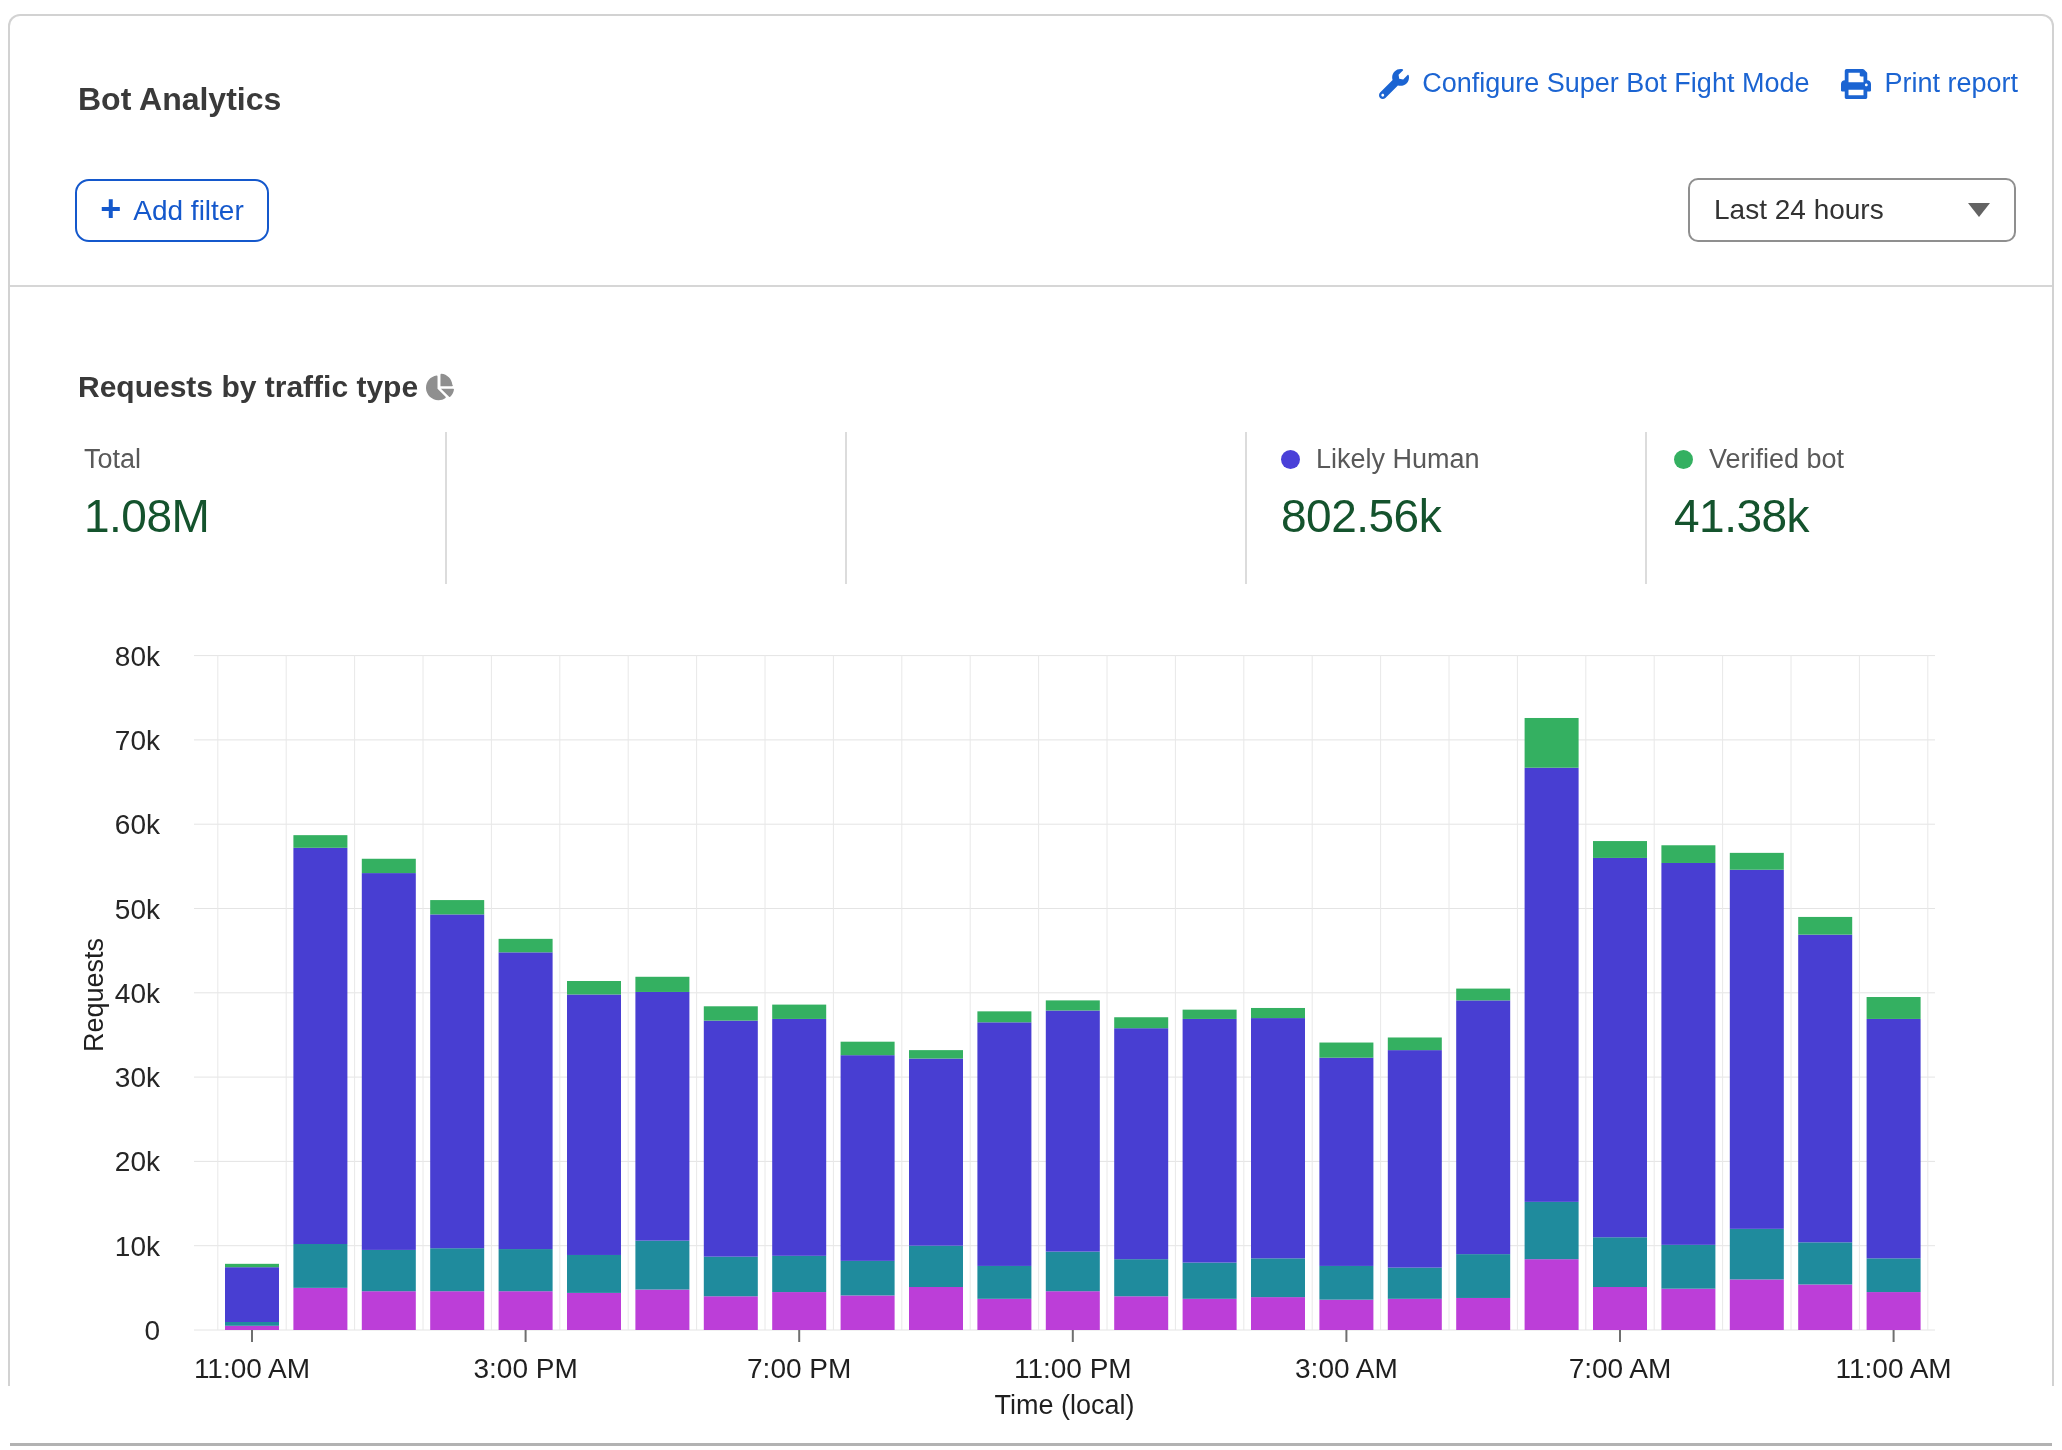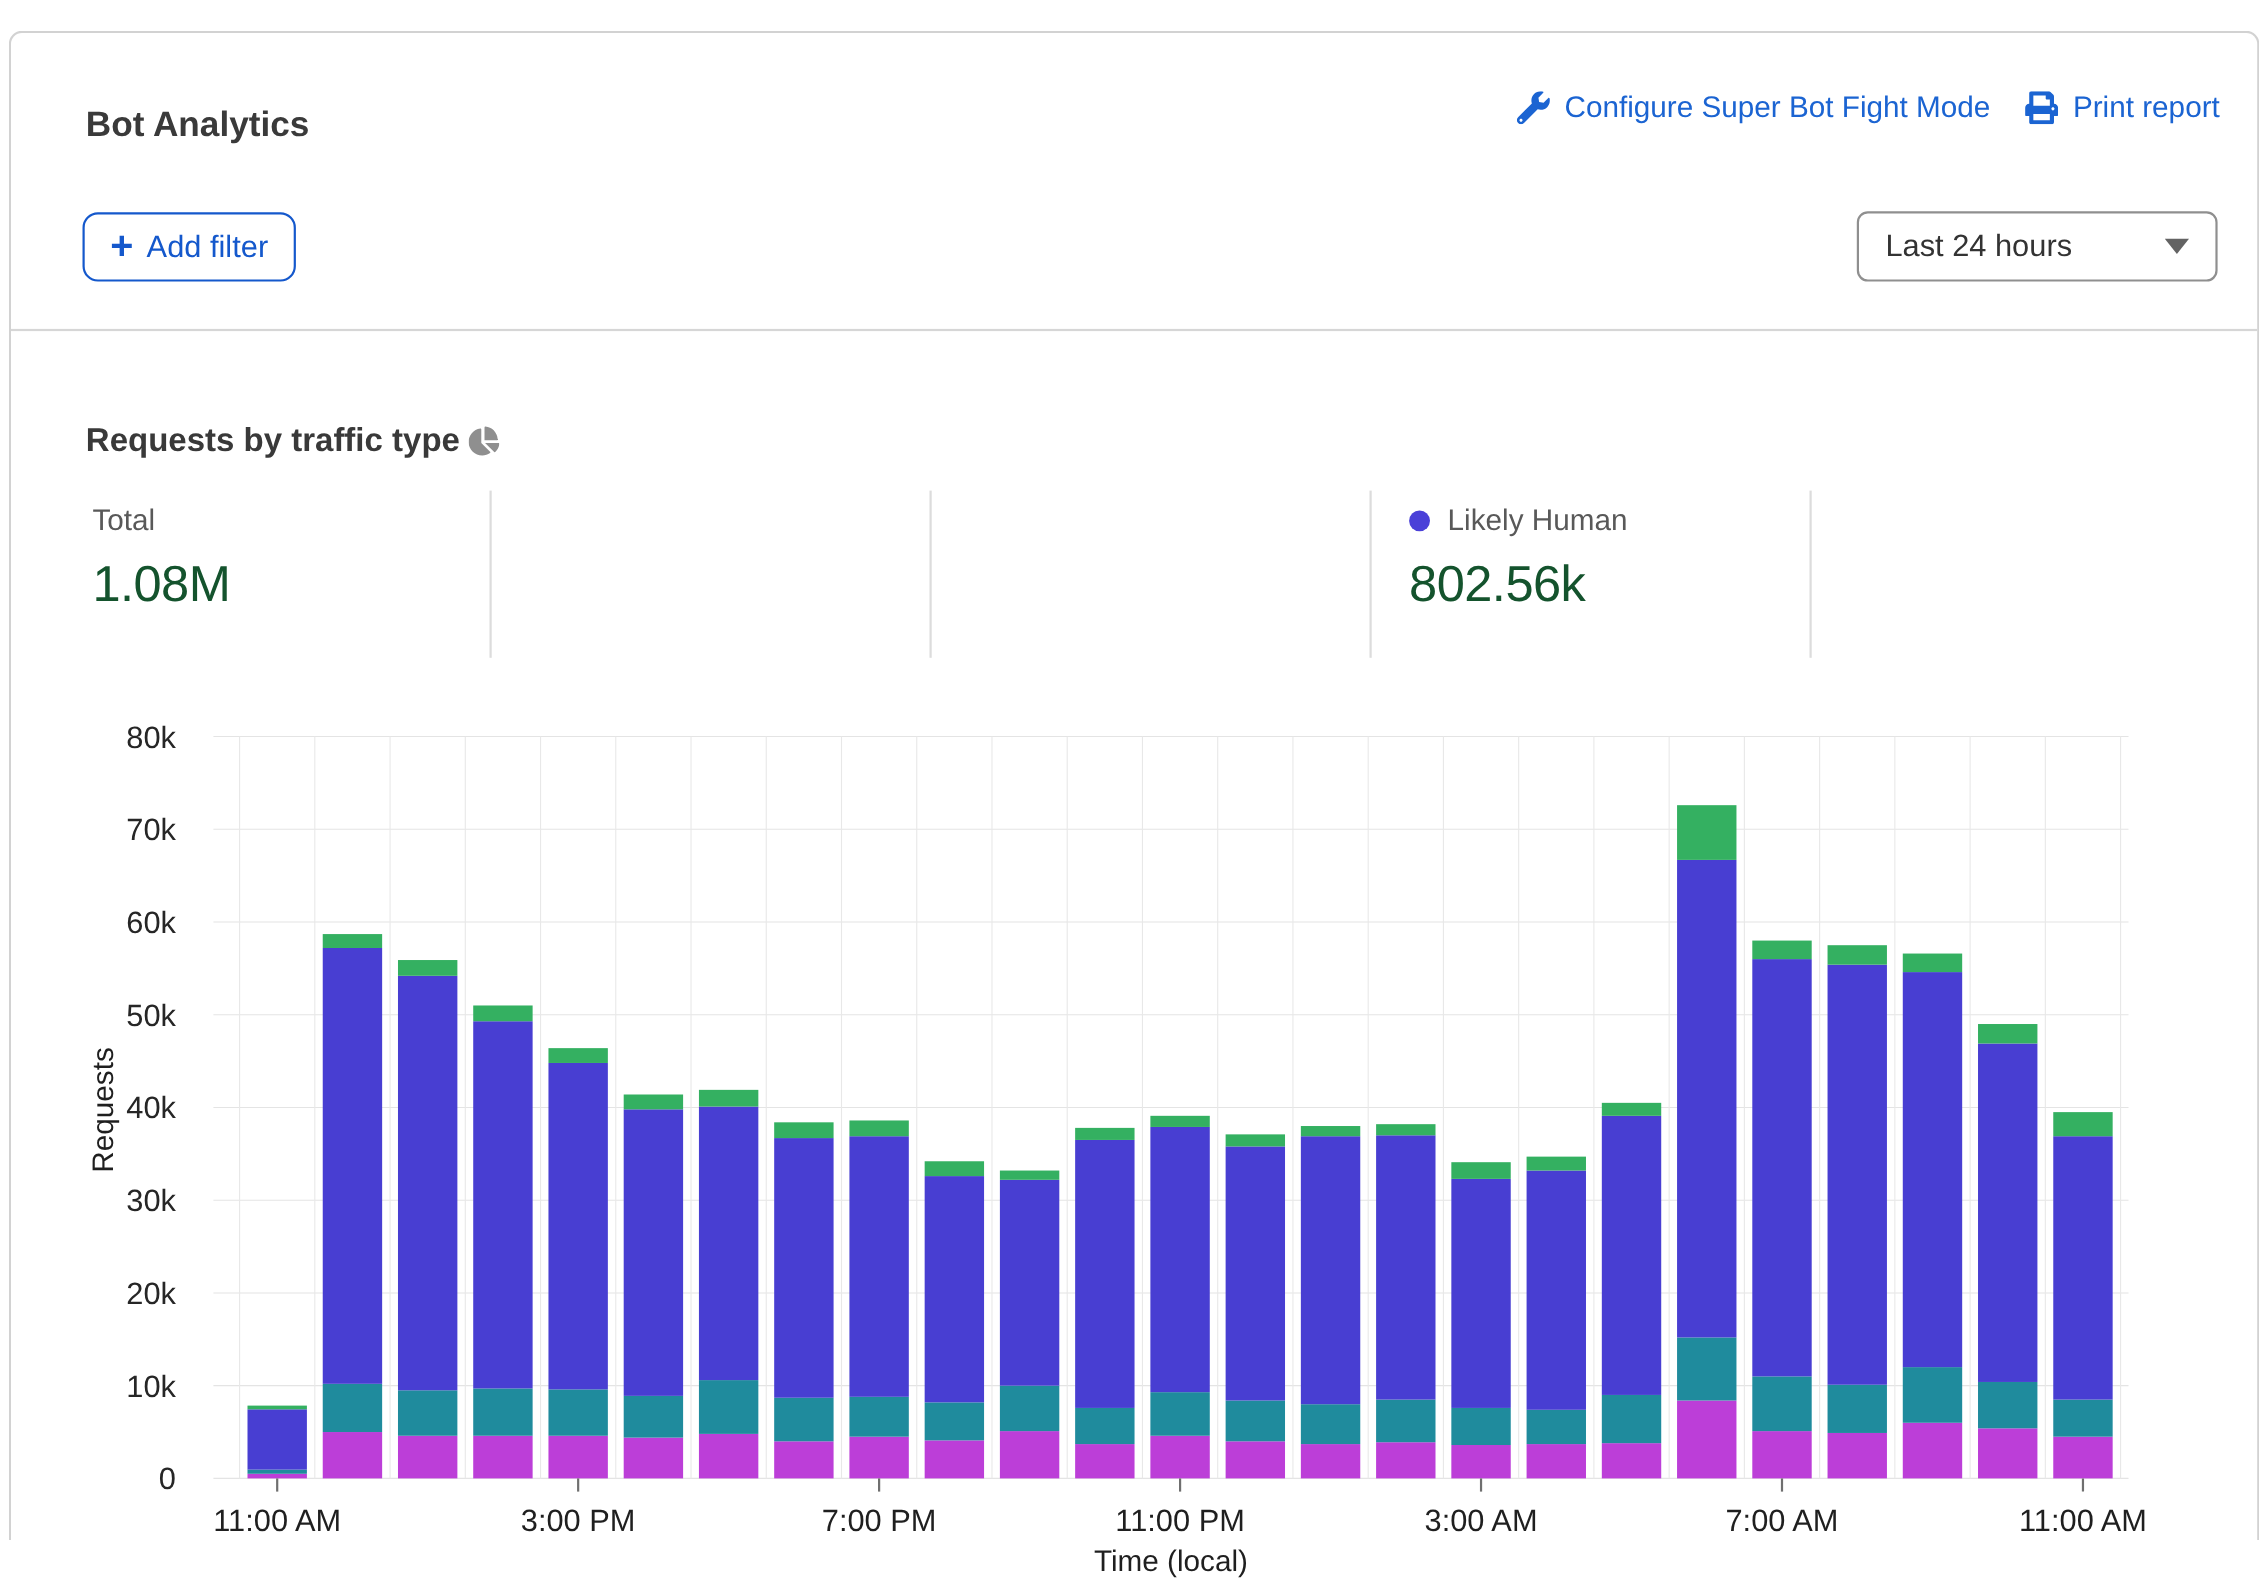--- a/index.html
+++ b/index.html
@@ -1,18 +1,18 @@
 <!DOCTYPE html>
 <html style="--link: #1b64d2; --accent: #1458cc;"><head>
 <meta charset="utf-8">
 <style>
   html,body{margin:0;padding:0;background:#ffffff;}
   body{width:2062px;height:1450px;position:relative;overflow:hidden;
        font-family:"Liberation Sans","DejaVu Sans",sans-serif;color:#313131;}
-  .card{position:absolute;left:8px;top:28px;width:2046px;height:1372px;
+  .card{position:absolute;left:8px;top:14px;width:2046px;height:1372px;
         box-sizing:border-box;background:#fff;border:2px solid #d2d2d2;border-bottom:none;
         border-radius:12px 12px 0 0;}
   .page-title{position:absolute;left:68px;top:44px;font-size:32px;font-weight:700;color:#3a3a3a;}
   .header-links{position:absolute;right:34px;top:52px;display:flex;align-items:center;gap:32px;}
   .hlink{display:flex;align-items:center;gap:13px;color:var(--link,#1b64d2);font-size:27px;cursor:pointer;text-decoration:none;}
   .hlink svg{flex:0 0 auto;}
   .add-filter{position:absolute;left:65px;top:163px;width:194px;height:63px;box-sizing:border-box;
         border:2px solid var(--accent,#1458cc);border-radius:14px;background:#fff;color:var(--accent,#1458cc);
         display:flex;align-items:center;justify-content:center;gap:12px;font-size:28px;cursor:pointer;
         font-family:inherit;}
@@ -92,20 +92,27 @@
 
   <div class="stat" style="left:1271px;">
     <div class="stat-head">
       <span class="dot" style="background: rgb(74, 64, 216);"></span>
       <span>Likely Human</span>
     </div>
     <div class="stat-value">802.56k</div>
   </div>
   <div class="vdiv" style="left:1635px;"></div>
 
+  <div class="stat" style="left:1664px;">
+    <div class="stat-head">
+      <span class="dot" style="background: rgb(52, 176, 97);"></span>
+      <span>Verified bot</span>
+    </div>
+    <div class="stat-value">41.38k</div>
+  </div>
 
   <svg id="chart" viewBox="0 0 2046 830" xmlns="http://www.w3.org/2000/svg">
       <line x1="184" y1="708" x2="1925" y2="708" stroke="#e4e4e4" stroke-width="1"></line>
       <text x="150" y="718" text-anchor="end" class="ytick">0</text>
       <line x1="184" y1="623.7" x2="1925" y2="623.7" stroke="#e4e4e4" stroke-width="1"></line>
       <text x="150" y="633.7" text-anchor="end" class="ytick">10k</text>
       <line x1="184" y1="539.4" x2="1925" y2="539.4" stroke="#e4e4e4" stroke-width="1"></line>
       <text x="150" y="549.4" text-anchor="end" class="ytick">20k</text>
       <line x1="184" y1="455.1" x2="1925" y2="455.1" stroke="#e4e4e4" stroke-width="1"></line>
       <text x="150" y="465.1" text-anchor="end" class="ytick">30k</text>

